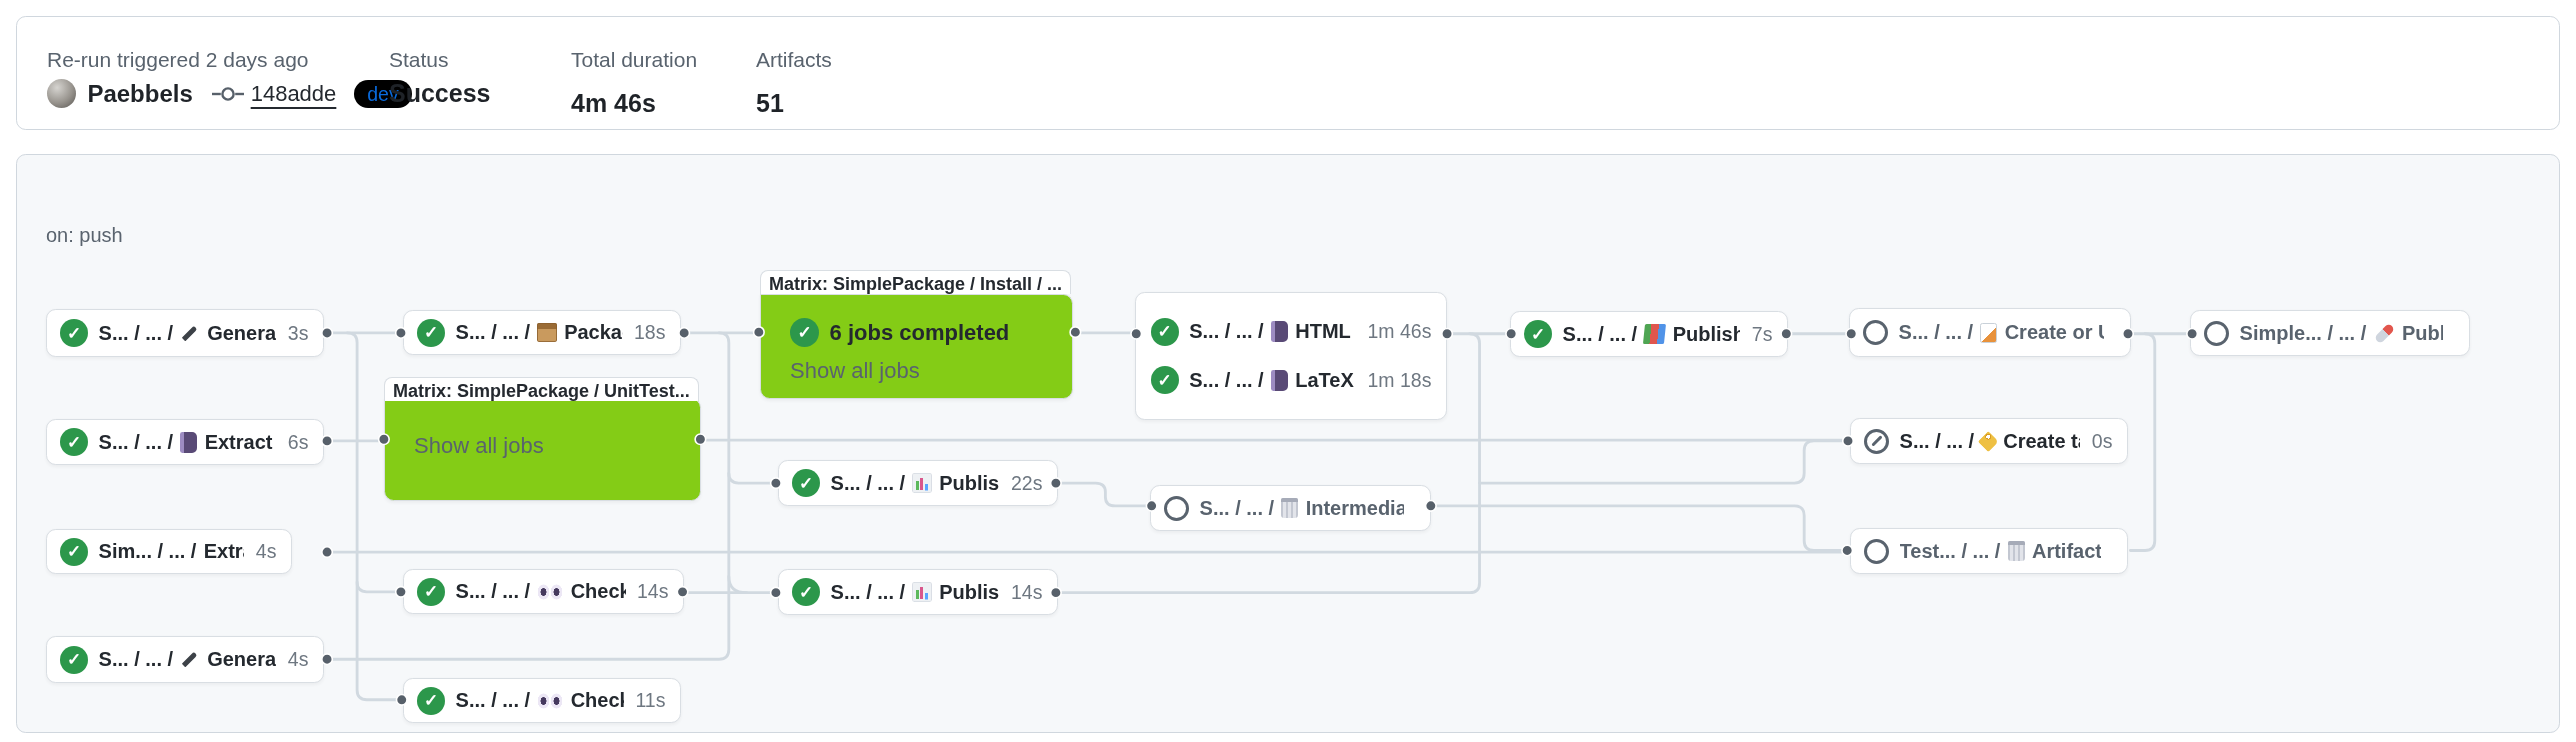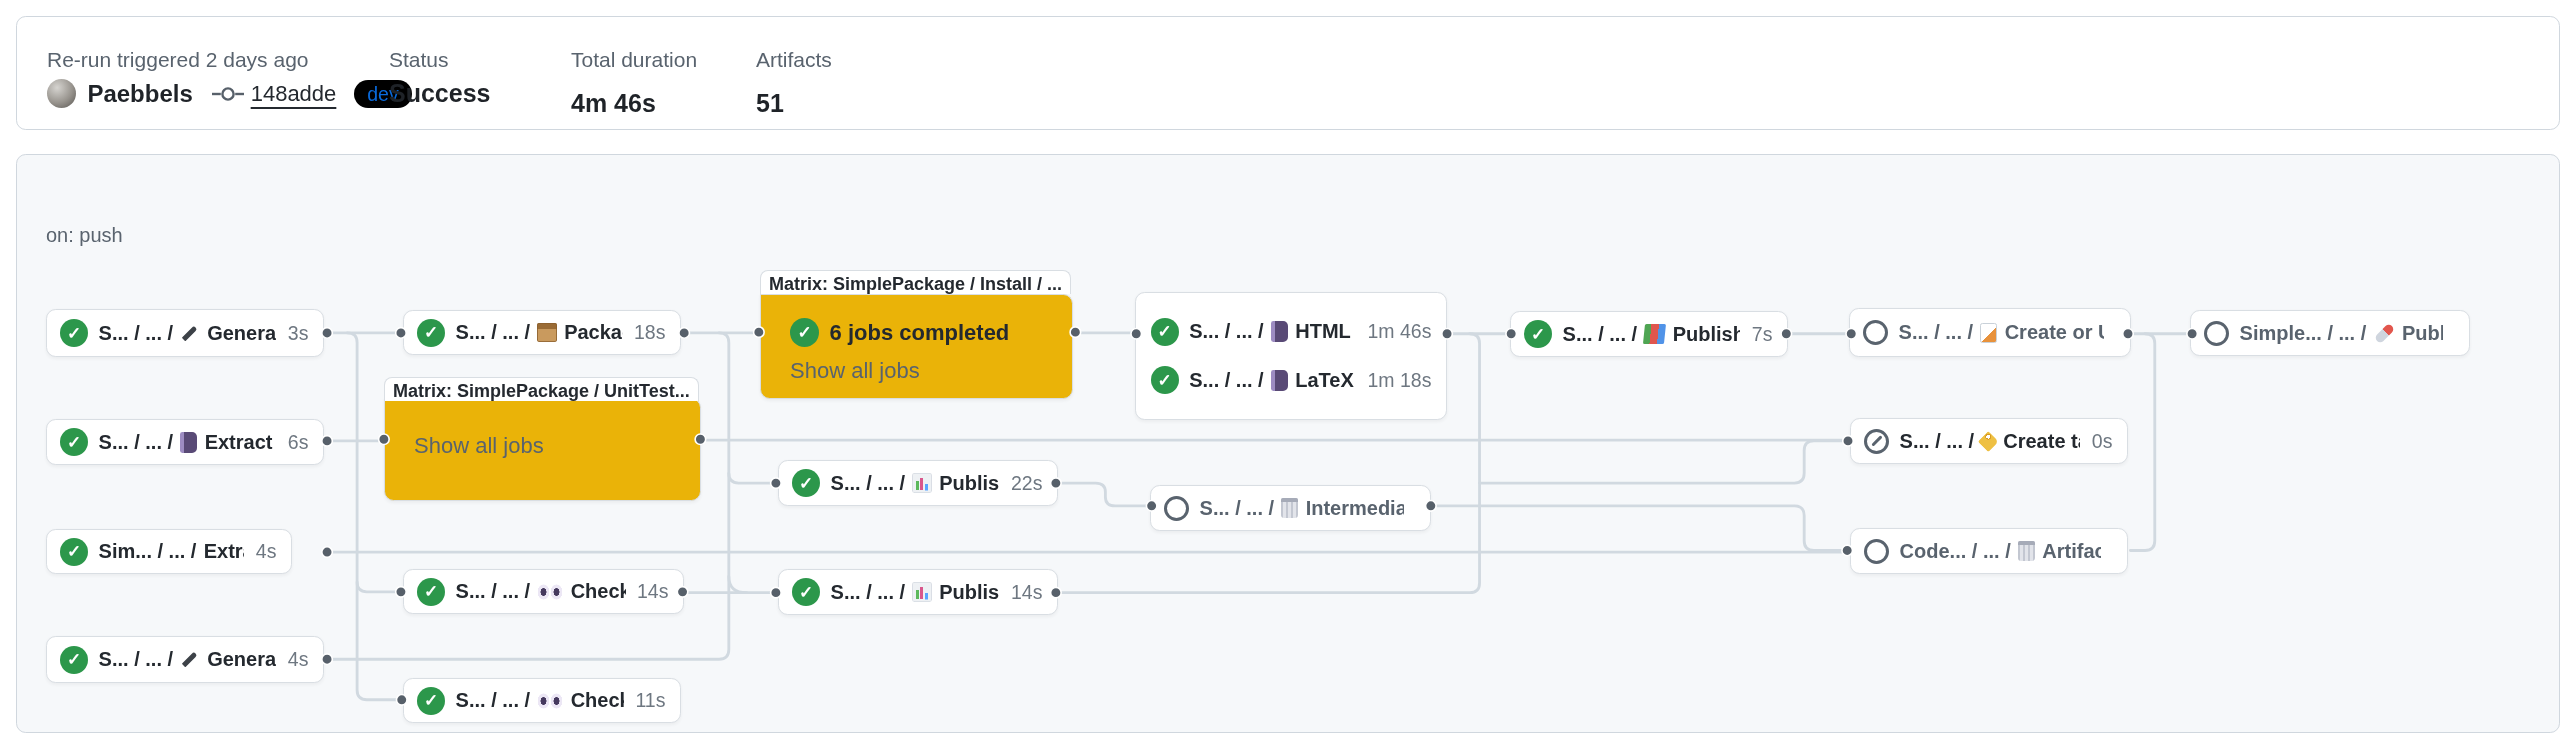--- a/index.html
+++ b/index.html
@@ -80,21 +80,21 @@
   .ic-trash{width:17px;height:19.5px;border-radius:1.6px 1.6px 3.2px 3.2px;box-sizing:border-box;
       border-top:4px solid #a6abb8;
       background:repeating-linear-gradient(90deg,#c3c7d1 0 2.4px,#e2e4ea 2.4px 4.9px);}
   .ic-rocket{width:21px;height:9px;border-radius:4.9px;transform:rotate(-45deg);
       background:linear-gradient(90deg,#cfd5de 0 60%,#e2564d 60%);}
 
   
   .mtab{position:absolute;background:#fff;border:1.6px solid #d9dee3;border-bottom:none;
         border-radius:8px 8px 0 0;font-size:18px;font-weight:600;color:#24292f;
         padding:0 8px;height:24px;line-height:26px;box-sizing:border-box;white-space:nowrap;z-index:3;}
-  .mbox{position:absolute;background:#eab308;border:1.6px solid #d9dee3;border-radius:0 9.7px 9.7px 9.7px;
+  .mbox{position:absolute;background:#84cc16;border:1.6px solid #d9dee3;border-radius:0 9.7px 9.7px 9.7px;
         box-sizing:border-box;z-index:2;padding:23px 0 0 29px;box-shadow:0 1.6px 3.2px rgba(31,35,40,.05);cursor:pointer;}
   .mstatus{display:flex;align-items:center;gap:10.6px;font-size:22px;font-weight:600;color:#24292f;}
   .mlink{margin-top:11.4px;font-size:22px;color:#59636e;cursor:pointer;width:max-content;}
 
   
   .grp{position:absolute;background:#fff;border:1.6px solid #d9dee3;border-radius:9.7px;
        box-sizing:border-box;z-index:2;display:flex;flex-direction:column;justify-content:space-evenly;
        padding:4.9px 14.6px;box-shadow:0 1.6px 3.2px rgba(31,35,40,.05);}
   .grow{display:flex;align-items:center;cursor:pointer;}
 </style>
@@ -322,21 +322,21 @@
       <span>S... / ... /</span>
       <span class="ic ic-tag"></span>
       <span>Create tag '${{ in...</span>
     </span>
     <span class="dur">0s</span>
   </div>
 
   <div class="node gray" style="left:1850px;top:528px;width:278px;height:46px;">
     <span class="st st-neutral"></span>
     <span class="lbl">
-      <span>Code... / ... /</span>
+      <span>Test... / ... /</span>
       <span class="ic ic-trash"></span>
       <span>Artifact Cleanup</span>
     </span>
     <span class="dur"></span>
   </div>
 
   <div class="node gray" style="left:2190px;top:310px;width:280px;height:46px;">
     <span class="st st-neutral"></span>
     <span class="lbl">
       <span>Simple... / ... /</span>

